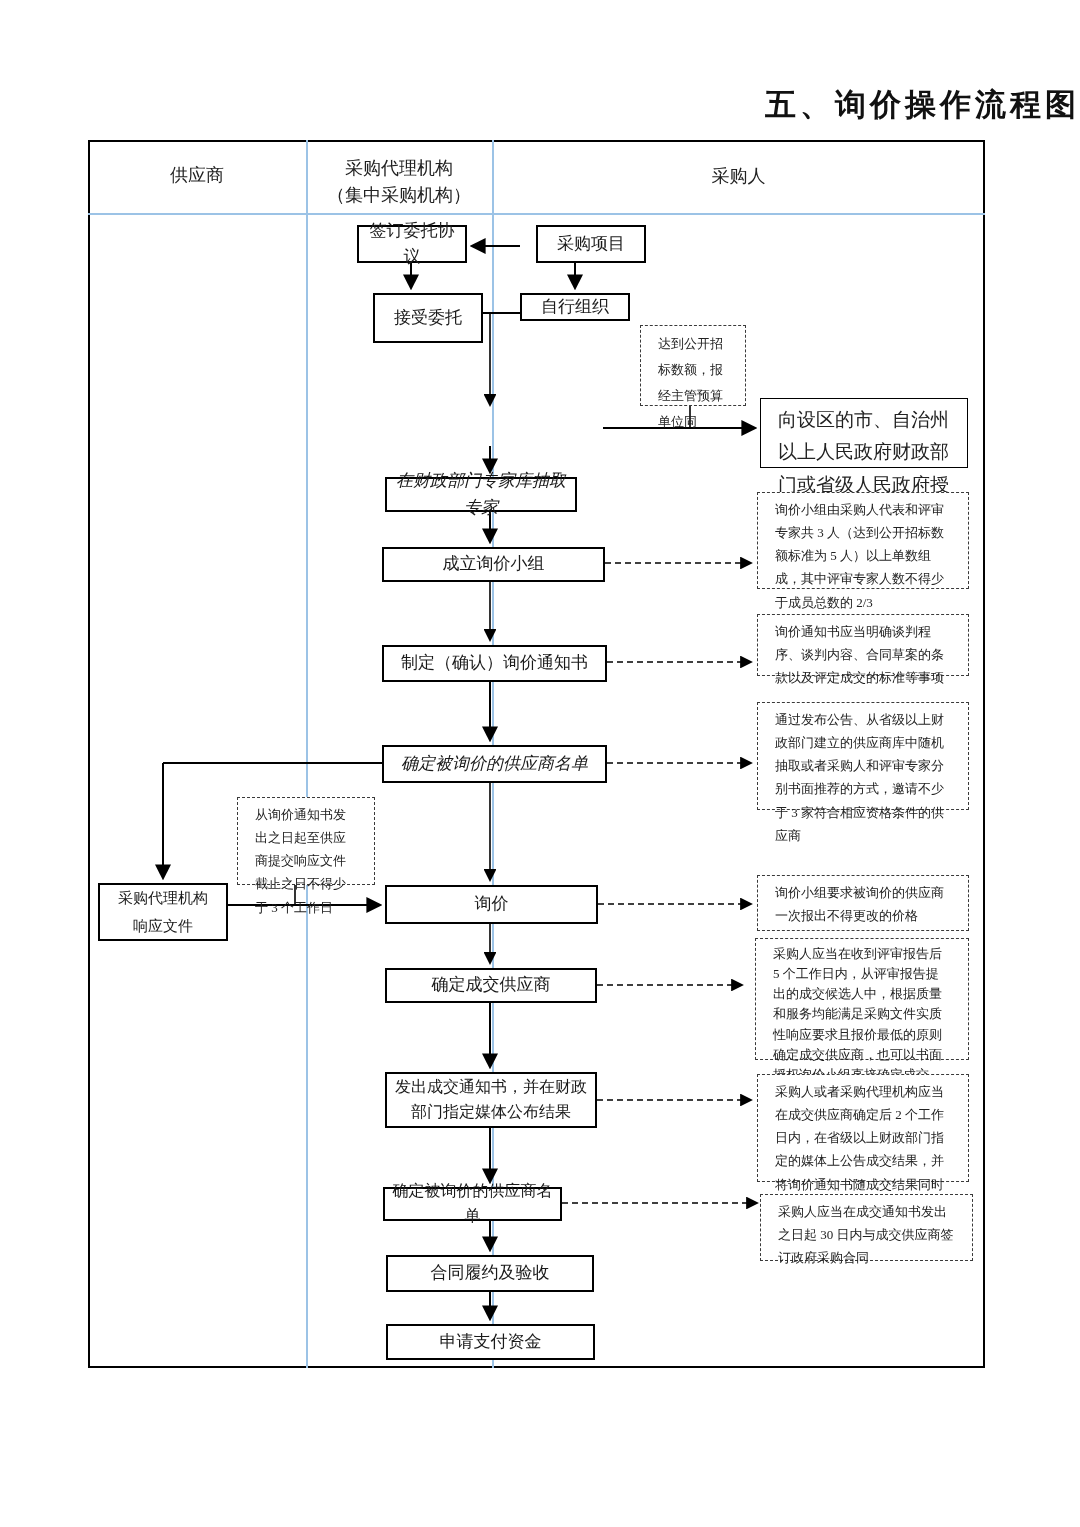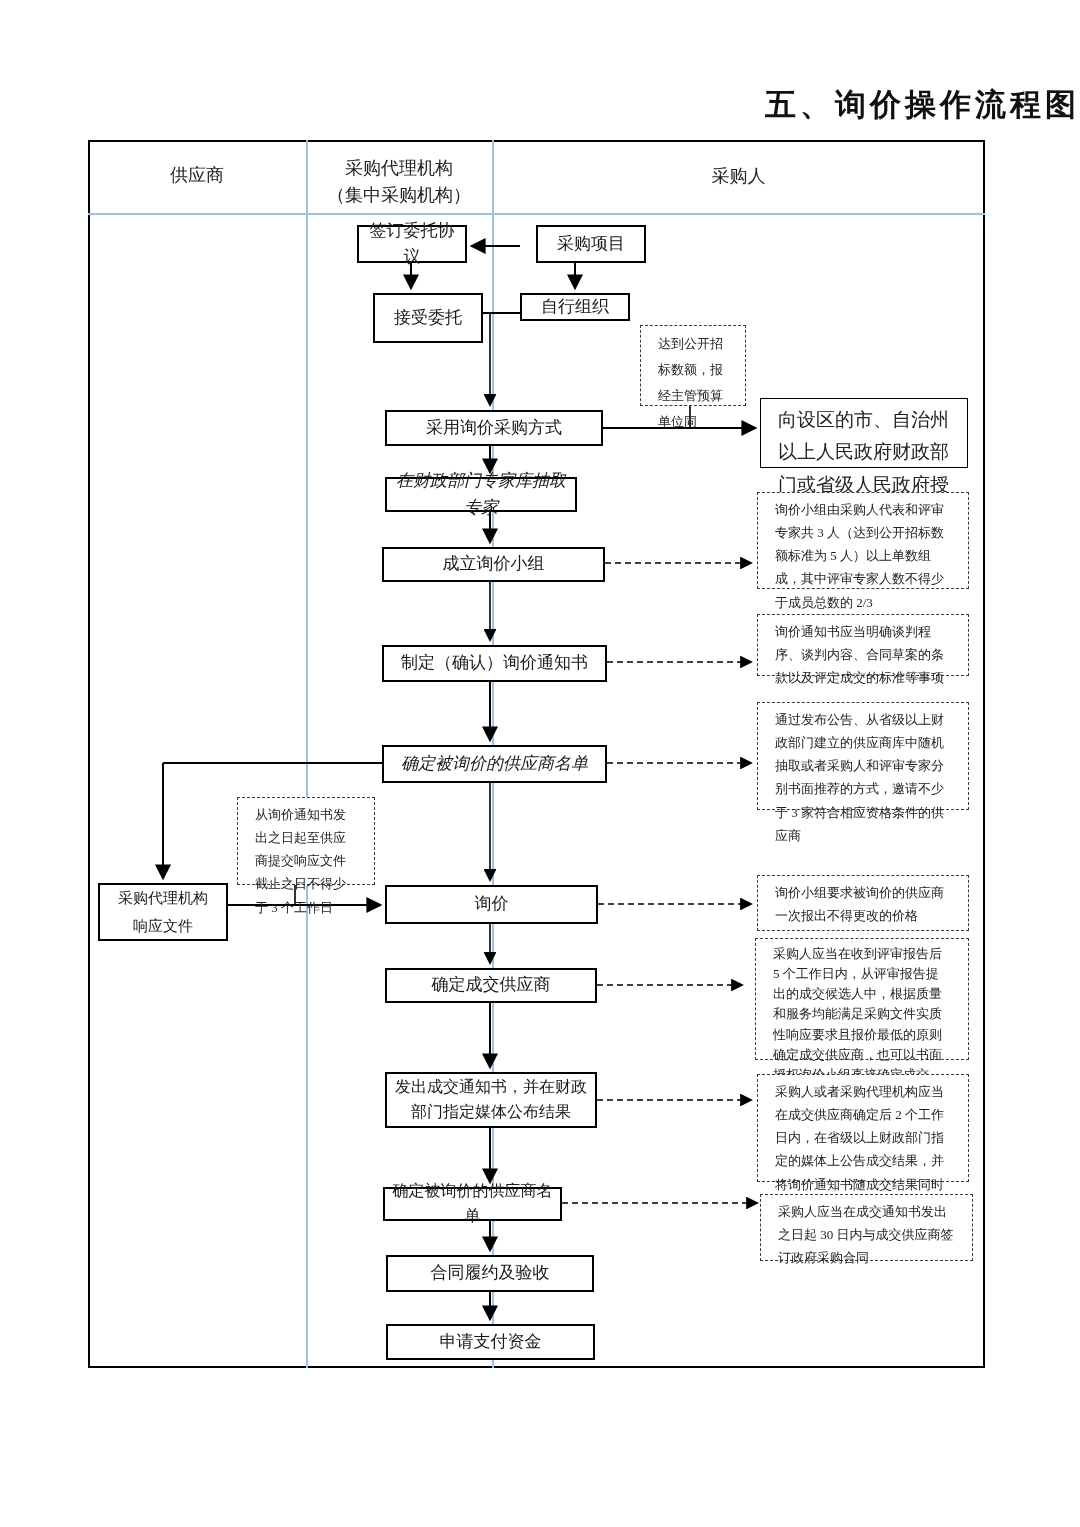--- a/index.html
+++ b/index.html
@@ -86,21 +86,20 @@
     <line class="c-solid" x1="490" y1="1128" x2="490" y2="1182" marker-end="url(#arrow)"></line>
     <line class="c-dash" x1="562" y1="1203" x2="757" y2="1203" marker-end="url(#arrow)"></line>
     <line class="c-solid" x1="490" y1="1221" x2="490" y2="1250" marker-end="url(#arrow)"></line>
     <line class="c-solid" x1="490" y1="1292" x2="490" y2="1319" marker-end="url(#arrow)"></line>
   </svg>
 
   <div class="node" style="left:357px;top:225px;width:110px;height:38px;">签订委托协议</div>
   <div class="node" style="left:536px;top:225px;width:110px;height:38px;">采购项目</div>
   <div class="node" style="left:357px;top:293px;width:110px;height:50px;margin-left:16px;">接受委托</div>
   <div class="node" style="left:520px;top:293px;width:110px;height:28px;">自行组织</div>
-  <div class="node" style="left:385px;top:410px;width:218px;height:36px;">采用询价采购方式</div>
   <div class="node" style="left:385px;top:477px;width:192px;height:35px;font-style:italic;">在财政部门专家库抽取专家</div>
   <div class="node" style="left:382px;top:547px;width:223px;height:35px;">成立询价小组</div>
   <div class="node" style="left:382px;top:645px;width:225px;height:37px;">制定（确认）询价通知书</div>
   <div class="node" style="left:382px;top:745px;width:225px;height:38px;font-style:italic;">确定被询价的供应商名单</div>
   <div class="node" style="left:385px;top:885px;width:213px;height:39px;">询价</div>
   <div class="node" style="left:385px;top:968px;width:212px;height:35px;">确定成交供应商</div>
   <div class="node" style="left:385px;top:1072px;width:212px;height:56px;font-size:16px;">发出成交通知书，并在财政部门指定媒体公布结果</div>
   <div class="node" style="left:383px;top:1187px;width:179px;height:34px;font-size:16px;">确定被询价的供应商名单</div>
   <div class="node" style="left:386px;top:1255px;width:208px;height:37px;">合同履约及验收</div>
   <div class="node" style="left:386px;top:1324px;width:209px;height:36px;">申请支付资金</div>

